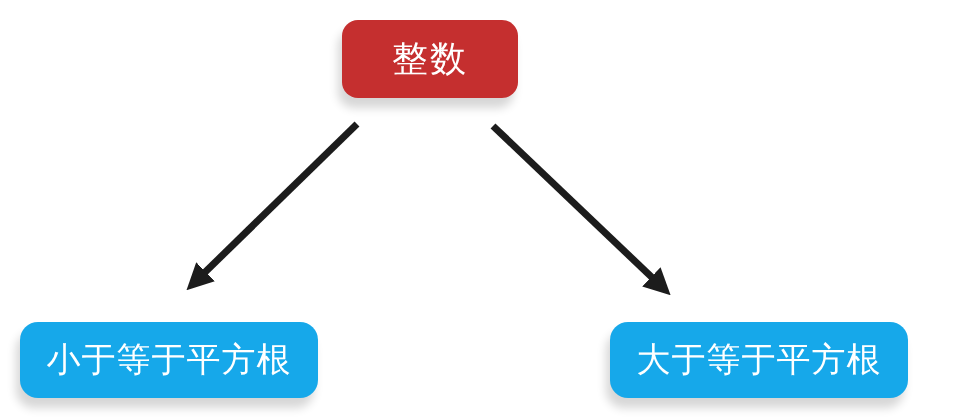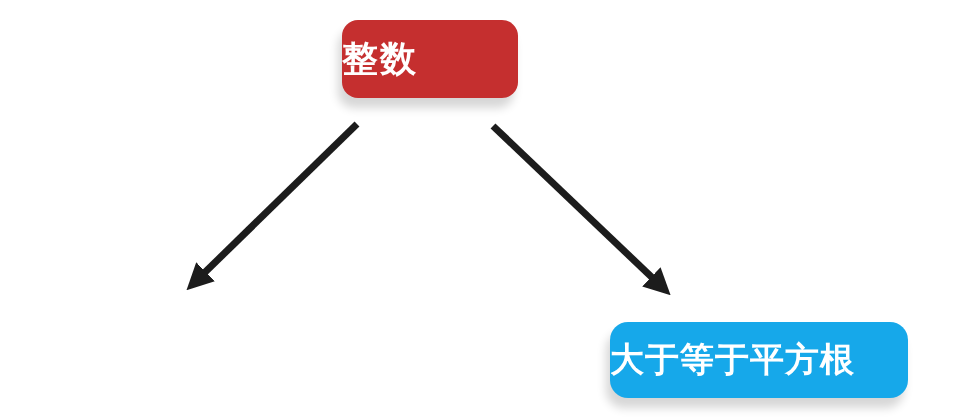--- a/index.html
+++ b/index.html
@@ -20,22 +20,23 @@
     left: 0;
     top: 0;
     width: 958px;
     height: 419px;
     pointer-events: none;
   }
   .node {
     position: absolute;
     display: flex;
     align-items: center;
+    justify-content: center;
     color: #ffffff;
-    font-weight: bold;
+    font-weight: normal;
     box-shadow: -4px 10px 10px rgba(0,0,0,0.16);
     white-space: nowrap;
   }
   .node-root {
     left: 342px;
     top: 20px;
     width: 176px;
     height: 78px;
     border-radius: 16px;
     background: #c52f2f;
@@ -79,19 +80,22 @@
     </g>
     <g>
       <line x1="493" y1="126" x2="661" y2="286" stroke="#1c1c1c" stroke-width="7" marker-end="url(#arrowhead)"></line>
     </g>
   </svg>
 
   <div class="node node-root">
     <span>整数</span>
   </div>
 
+  <div class="node node-child node-child-left">
+    <span>小于等于平方根</span>
+  </div>
 
   <div class="node node-child node-child-right">
     <span>大于等于平方根</span>
   </div>
 
 
 </div>
 
 </body></html>

